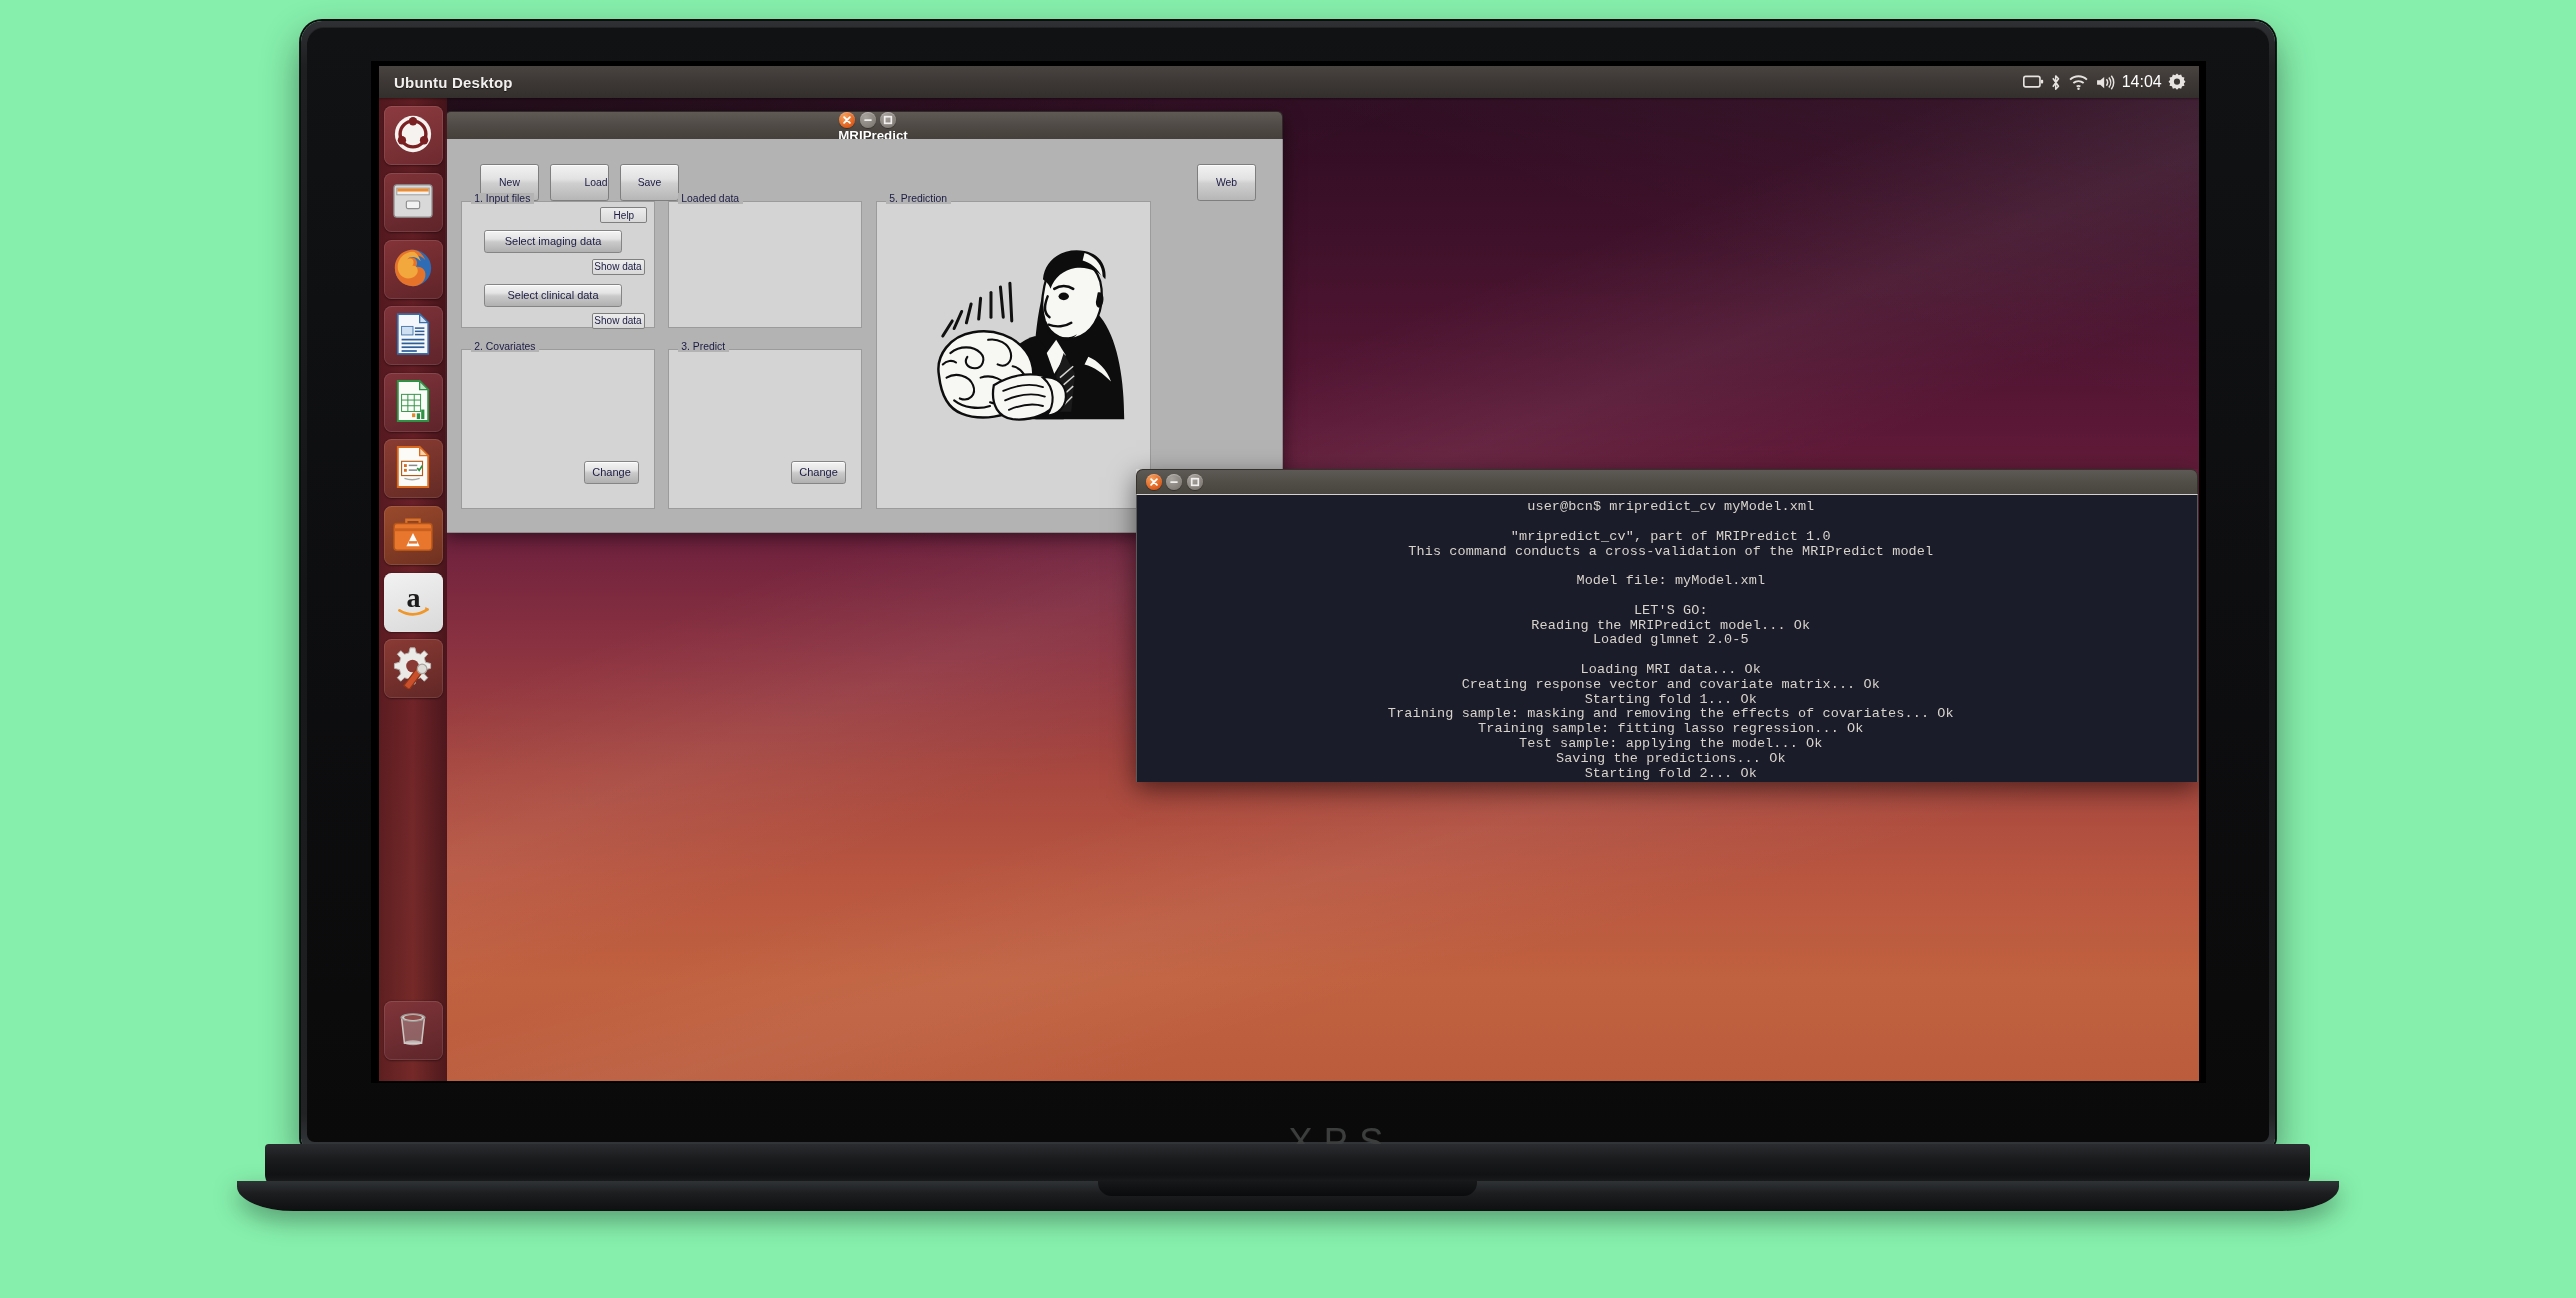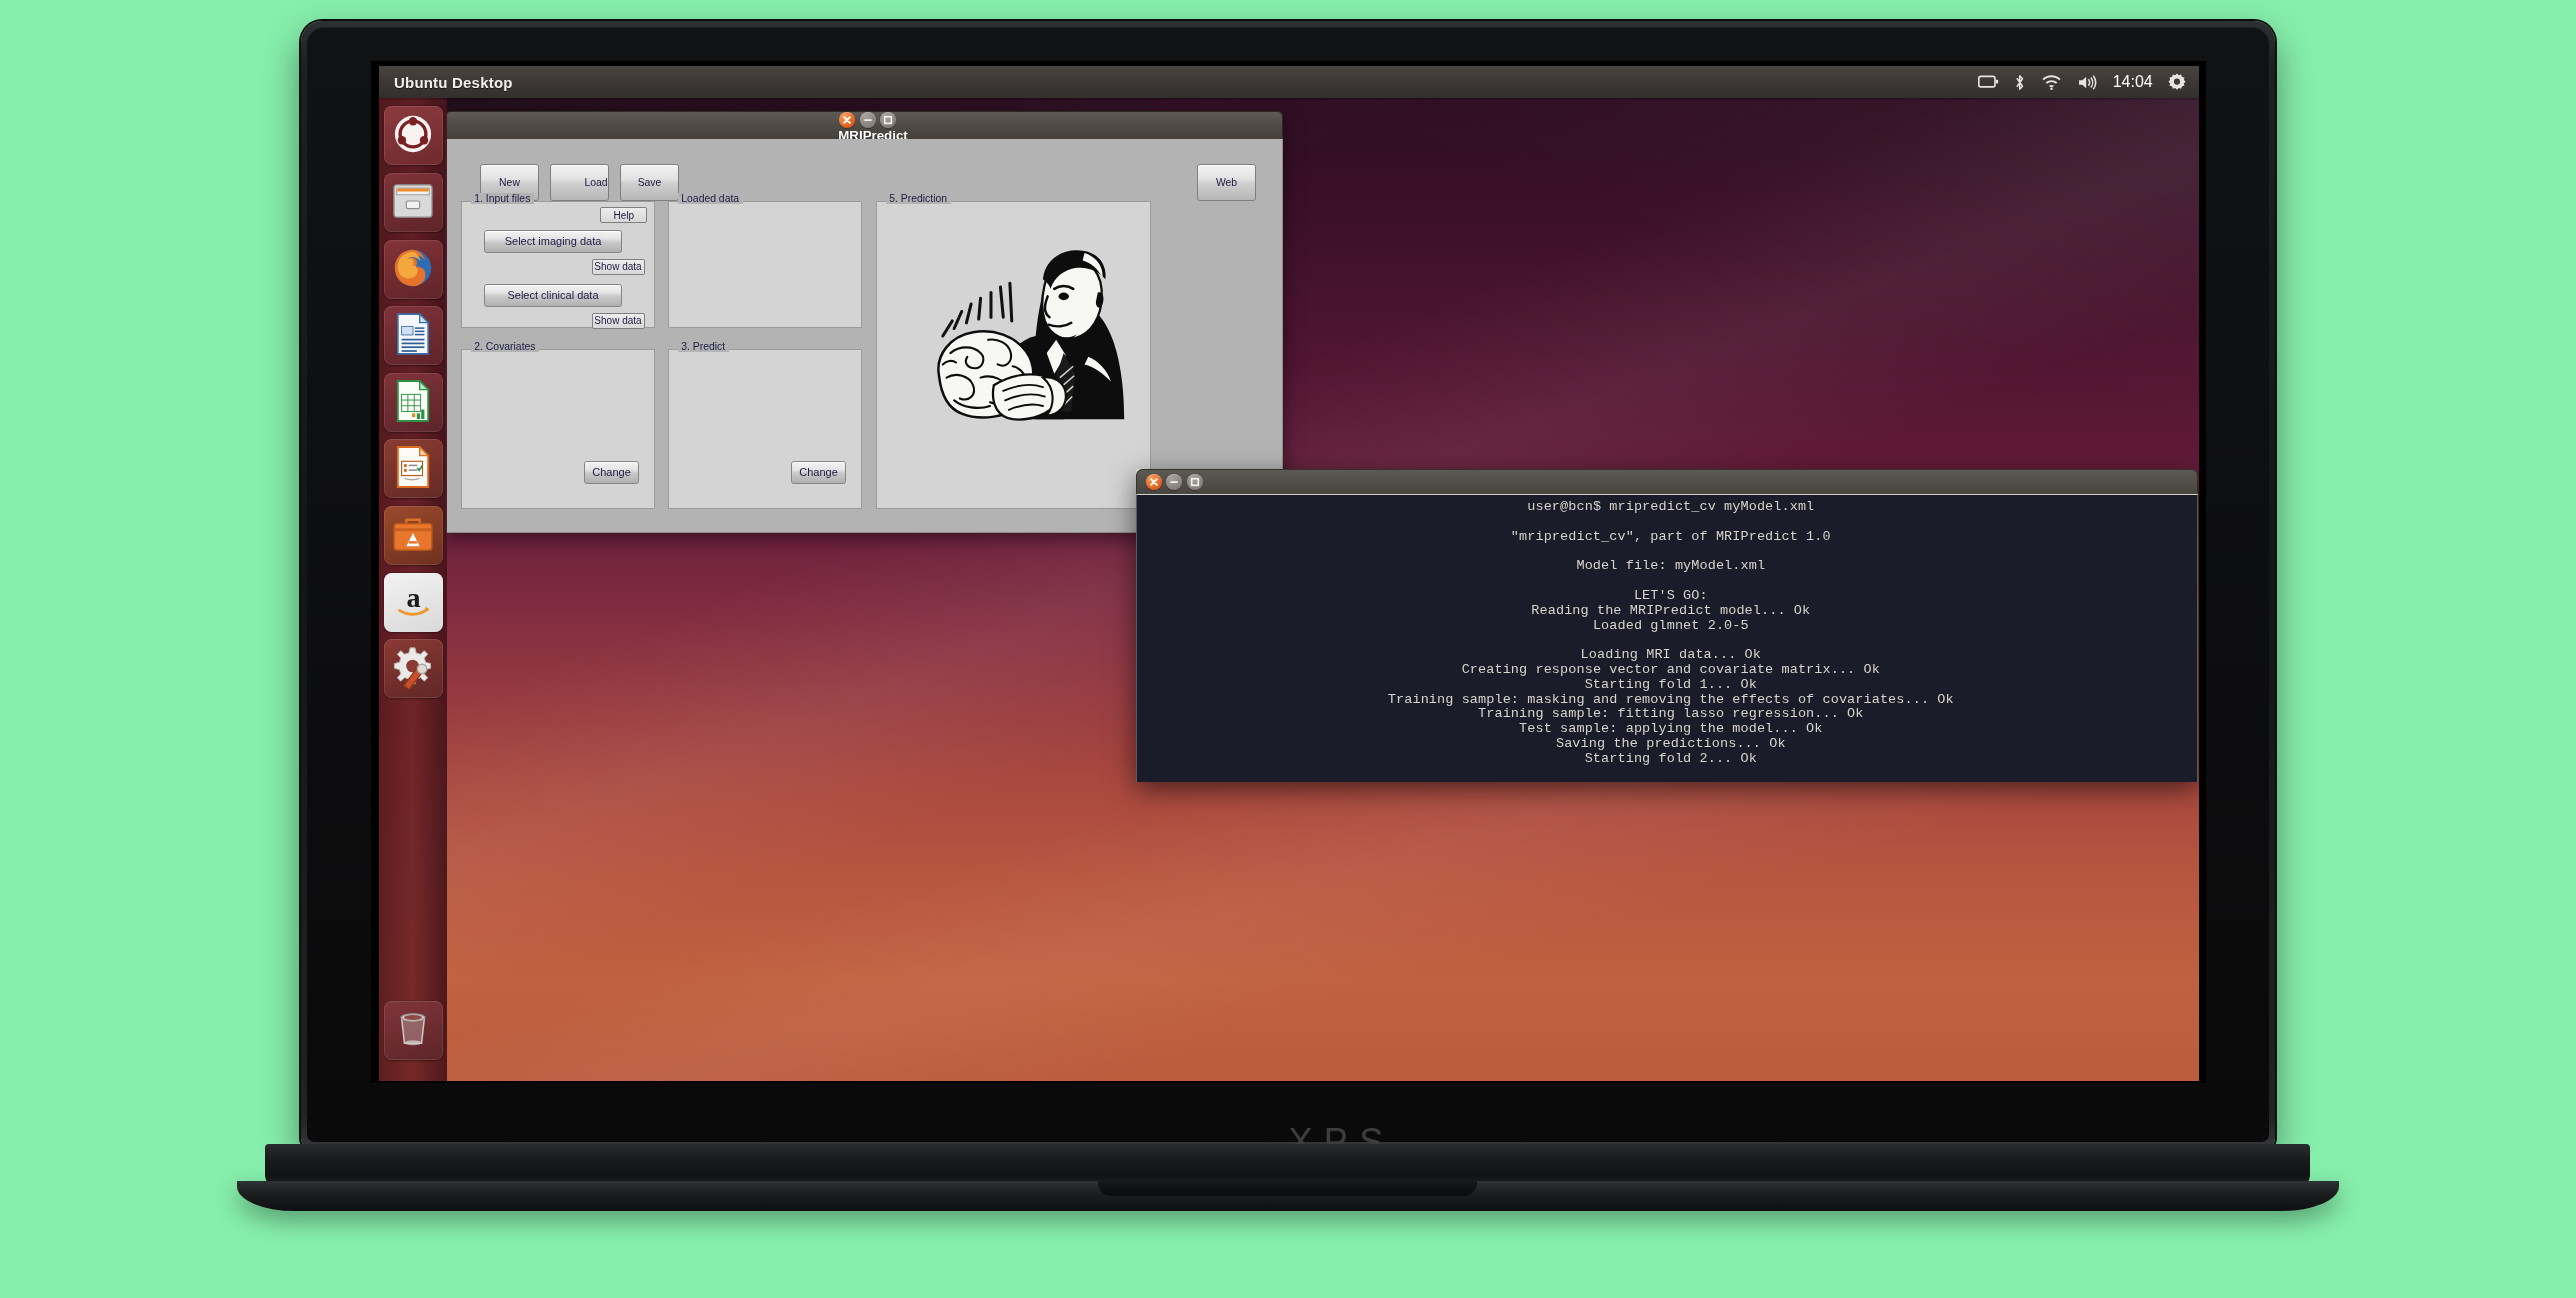--- a/index.html
+++ b/index.html
@@ -77,21 +77,21 @@
 
   
   .top-panel {
     position:absolute; left:0; top:0; width:100%; height:32px;
     background:linear-gradient(180deg,#4a4441 0%,#3e3936 45%,#332f2c 100%);
     display:flex; align-items:center; color:#f2f0ef;
     font-size:15px; font-weight:bold; z-index:40;
     box-shadow:0 0.9px 1.9px rgba(0,0,0,.35);
   }
   .top-panel-title { margin-left:15px; text-shadow:0 0.9px 0.9px rgba(0,0,0,.6); letter-spacing:0.2px; }
-  .tray { margin-left:auto; display:flex; align-items:center; gap:15px; padding-right:13.3px; }
+  .tray { margin-left:auto; display:flex; align-items:center; gap:6px; padding-right:13.3px; }
   .tray-clock { color:#fff; font-size:16px; font-weight:normal; }
   .tray svg { display:block; }
 
   
   .launcher {
     position:absolute; left:0; top:32px; width:68px; bottom:0;
     background:linear-gradient(90deg, rgba(85,25,30,.92) 0%, rgba(105,32,36,.86) 50%, rgba(70,20,26,.94) 100%);
     z-index:35; padding-top:4.7px;
   }
   .launcher-icon {
@@ -554,20 +554,21 @@
             <svg width="16" height="16" viewBox="0 0 17 17">
                 <rect x="5" y="5" width="7" height="7" fill="none" stroke="#f0efee" stroke-width="1.8"></rect>
               </svg>
             </span>
         </div>
       </div>
       <div class="term-body" id="terminal-output">
           <div class="term-line">user@bcn$ mripredict_cv myModel.xml</div>
           <div class="term-line blank">&nbsp;</div>
           <div class="term-line">"mripredict_cv", part of MRIPredict 1.0</div>
+          <div class="term-line">This command conducts a cross-validation of the MRIPredict model</div>
           <div class="term-line blank">&nbsp;</div>
           <div class="term-line">Model file: myModel.xml</div>
           <div class="term-line blank">&nbsp;</div>
           <div class="term-line">LET'S GO:</div>
           <div class="term-line">Reading the MRIPredict model... Ok</div>
           <div class="term-line">Loaded glmnet 2.0-5</div>
           <div class="term-line blank">&nbsp;</div>
           <div class="term-line">Loading MRI data... Ok</div>
           <div class="term-line">Creating response vector and covariate matrix... Ok</div>
           <div class="term-line">Starting fold 1... Ok</div>

